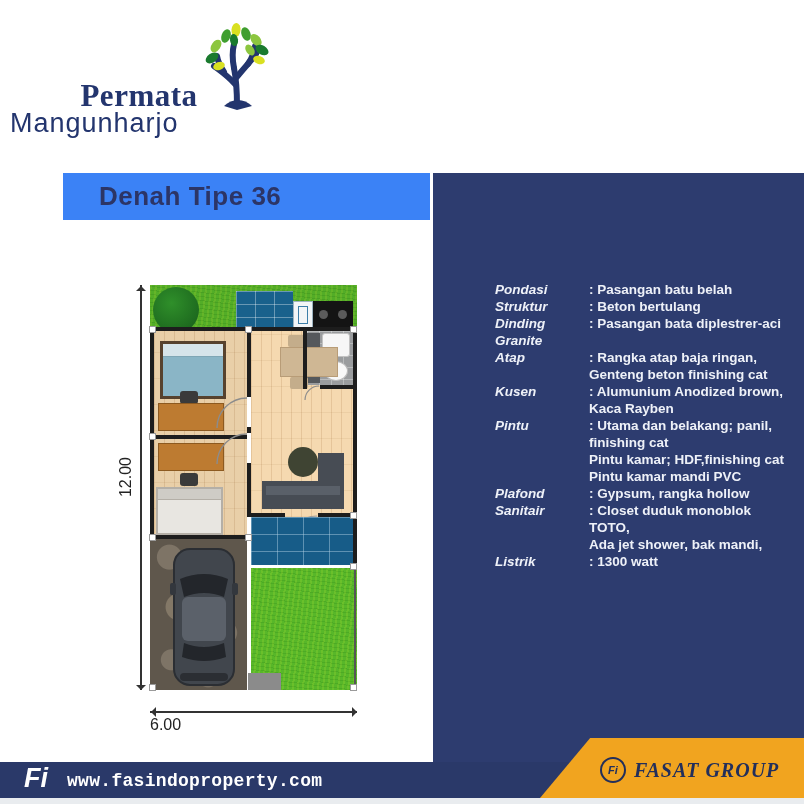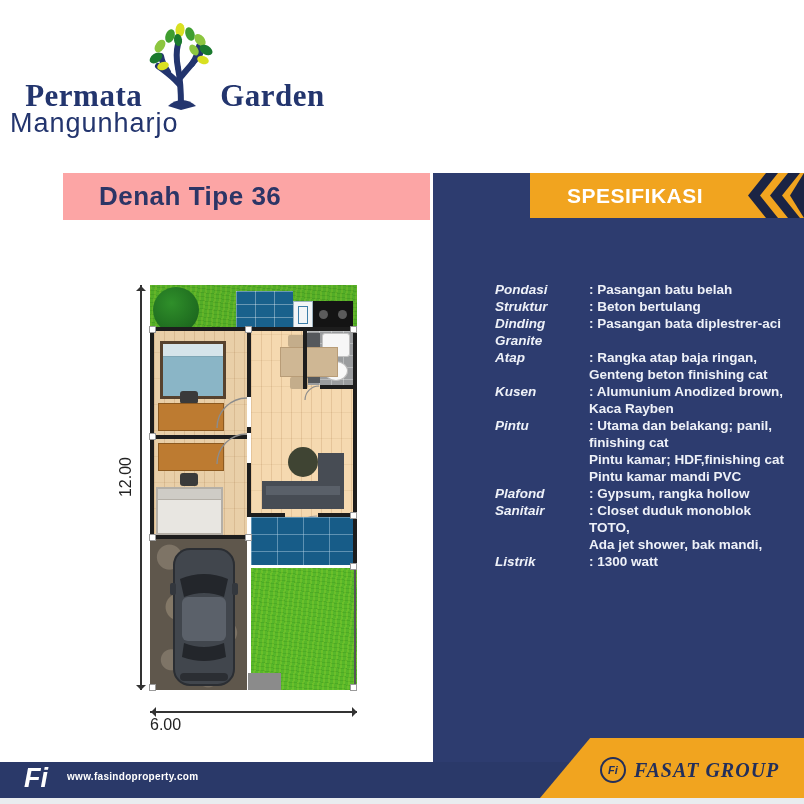--- a/index.html
+++ b/index.html
@@ -6,21 +6,21 @@
   .page{position:relative;width:804px;height:804px;background:#ffffff;overflow:hidden;
         font-family:"Liberation Sans",sans-serif;}
 
   
   .logo{position:absolute;left:10px;top:22px;width:330px;}
   .logo-row{display:flex;align-items:flex-end;justify-content:center;gap:6px;}
   .brand{font-family:"Liberation Serif",serif;font-weight:700;font-size:31px;color:#23356e;letter-spacing:.5px;}
   .brand-sub{font-size:27px;color:#23356e;letter-spacing:1px;margin-top:-6px;}
 
   
-  .banner-left{position:absolute;left:63px;top:173px;width:367px;height:47px;background:#fca5a5;
+  .banner-left{position:absolute;left:63px;top:173px;width:367px;height:47px;background:#3b82f6;
                display:flex;align-items:center;padding-left:36px;box-sizing:border-box;}
   .banner-left .t{font-size:26px;font-weight:700;color:#2c3566;letter-spacing:.5px;}
   .panel{position:absolute;left:433px;top:173px;width:371px;height:589px;background:#2D3C6F;}
   .banner-right{position:absolute;left:530px;top:173px;width:274px;height:45px;background:#F1A41F;}
   .banner-right .t{position:absolute;left:0;right:64px;top:0;bottom:0;display:flex;align-items:center;justify-content:center;
                    color:#fff;font-size:21px;font-weight:700;letter-spacing:.5px;}
   .chev{position:absolute;right:0;top:0;}
 
   
   .specs{position:absolute;left:495px;top:281px;width:300px;color:#eef1f8;font-size:13.5px;font-weight:700;}
@@ -65,21 +65,21 @@
   .dim-h{position:absolute;left:150px;top:711px;width:207px;height:1.5px;background:#333;}
   .arr{position:absolute;width:0;height:0;border:5px solid transparent;}
   .dim-label-v{position:absolute;left:96px;top:468px;width:60px;text-align:center;
                transform:rotate(-90deg);font-size:16px;color:#222;}
   .dim-label-h{position:absolute;left:150px;top:716px;width:207px;text-align:left;font-size:16px;color:#222;}
 
   
   .footbar{position:absolute;left:0;top:762px;width:804px;height:36px;background:#2A3969;}
   .footlight{position:absolute;left:0;top:798px;width:804px;height:6px;background:#e9ecef;}
   .fi-logo{position:absolute;left:24px;top:763px;color:#ffffff;font-weight:800;font-size:27px;font-style:italic;}
-  .site{position:absolute;left:67px;top:771px;color:#ffffff;font-weight:700;font-size:10px;letter-spacing:.3px;}
+  .site{position:absolute;left:67px;top:771px;color:#ffffff;font-weight:700;font-size:18px;letter-spacing:.3px;font-family:Liberation Mono, monospace;}
   .orange-cut{position:absolute;left:540px;top:738px;width:264px;height:60px;background:#F1A41F;
               clip-path:polygon(19% 0,100% 0,100% 100%,0 100%);}
   .group-box{position:absolute;left:600px;top:757px;display:flex;align-items:center;gap:8px;}
   .group-circle{width:22px;height:22px;border:2.5px solid #232F5B;border-radius:50%;display:flex;
                 align-items:center;justify-content:center;color:#232F5B;font-weight:800;font-size:11px;font-style:italic;}
   .group-name{font-family:"Liberation Serif",serif;font-weight:700;font-style:italic;
               font-size:20px;color:#232F5B;letter-spacing:1px;}
 </style>
 </head>
 <body>
@@ -108,40 +108,29 @@
             <ellipse cx="30" cy="18" rx="6" ry="4" fill="#1a7a2e" transform="rotate(80 30 18)"></ellipse>
             <ellipse cx="42" cy="12" rx="7" ry="4.5" fill="#3f9e2f" transform="rotate(70 42 12)"></ellipse>
             <ellipse cx="52" cy="18" rx="7" ry="4.5" fill="#8cc63f" transform="rotate(50 52 18)"></ellipse>
             <ellipse cx="58" cy="28" rx="7" ry="4.5" fill="#1a7a2e" transform="rotate(30 58 28)"></ellipse>
             <ellipse cx="15" cy="44" rx="6" ry="4" fill="#d9e021" transform="rotate(-20 15 44)"></ellipse>
             <ellipse cx="55" cy="38" rx="6" ry="4" fill="#d9e021" transform="rotate(20 55 38)"></ellipse>
             <ellipse cx="46" cy="28" rx="6" ry="4" fill="#8cc63f" transform="rotate(55 46 28)"></ellipse>
           </g>
         </svg>
       </span>
-      <span class="brand">Garden</span>
     </div>
     <div class="brand-sub">Mangunharjo</div>
   </div>
 
   <div class="banner-left">
     <span class="t">Denah Tipe 36</span>
   </div>
 
   <div class="panel"></div>
-  <div class="banner-right">
-    <span class="t">SPESIFIKASI</span>
-    <span class="chev">
-      <svg width="70" height="45" viewBox="0 0 70 45">
-        <polygon points="14,22.5 32,0 44,0 26,22.5 44,45 32,45" fill="#1B2444"></polygon>
-        <polygon points="36,22.5 54,0 66,0 48,22.5 66,45 54,45" fill="#1B2444"></polygon>
-        <polygon points="70,0 70,45 56,22.5" fill="#1B2444"></polygon>
-      </svg>
-    </span>
-  </div>
 
   <div class="specs">
     <div class="spec-row">
       <div class="spec-label">Pondasi</div>
       <div class="spec-val">
           <div>: Pasangan batu belah</div>
         </div>
     </div>
 
     <div class="spec-row">

